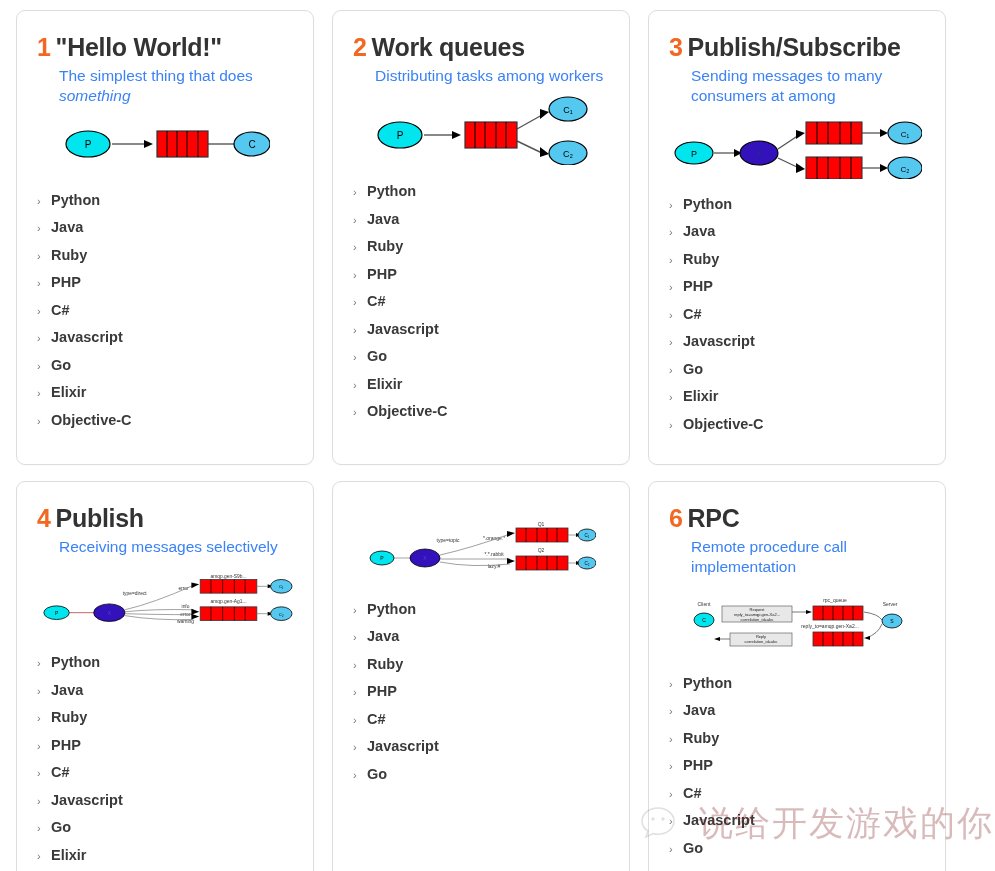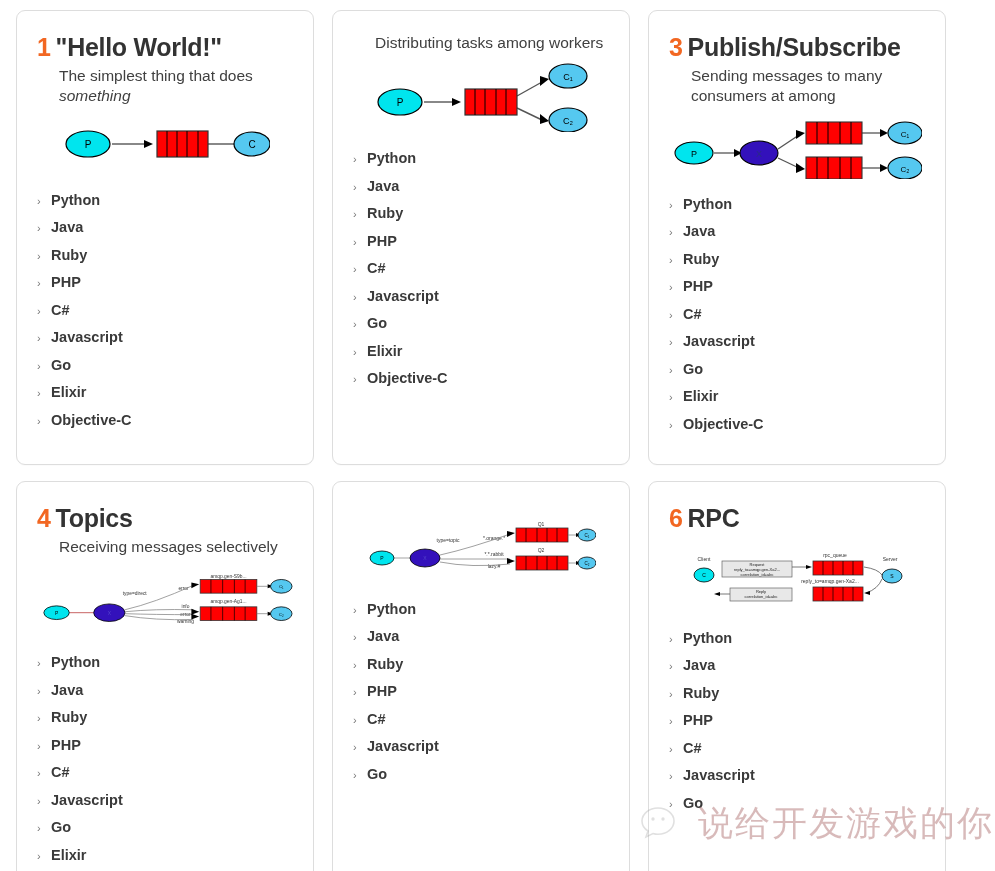--- a/index.html
+++ b/index.html
@@ -41,21 +41,21 @@
     margin: 0 0 4px 0;
     white-space: nowrap;
   }
   .card-num {
     color: #f26722;
     font-weight: bold;
     margin-right: 5px;
   }
   .card-sub {
     font-size: 15.5px;
-    color: #404040;
+    color: #3b82f6;
     line-height: 1.32;
     margin: 0 0 6px 22px;
     max-width: 232px;
   }
   .card-sub em { font-style: italic; }
   .diagram-wrap {
     margin: 6px 0 12px 0;
     height: 62px;
     display: flex;
     align-items: center;
@@ -168,20 +168,23 @@
           <span>Elixir</span>
         </li>
       <li>
           <span class="bullet">›</span>
           <span>Objective-C</span>
         </li>
     </ul>
   </div>
 
   <div class="card">
+    <div class="card-head">
+      <span class="card-num">2</span><span>Work queues</span>
+    </div>
     <div class="card-sub">Distributing tasks among workers</div>
     <div class="diagram-wrap tall">
       <svg width="215" height="72" viewBox="0 0 215 72">
         <line x1="50" y1="42" x2="78" y2="42" stroke="#555" stroke-width="1.4"></line>
         <polygon points="78,38 87,42 78,46" fill="#000"></polygon>
         <line x1="143" y1="36" x2="168" y2="22" stroke="#555" stroke-width="1.4"></line>
         <polygon points="166,16 175,19 166,26" fill="#000"></polygon>
         <line x1="143" y1="48" x2="168" y2="60" stroke="#555" stroke-width="1.4"></line>
         <polygon points="166,54 175,61 166,64" fill="#000"></polygon>
         <ellipse cx="26" cy="42" rx="22" ry="13" fill="#00e5ee" stroke="#000" stroke-width="1.2"></ellipse>
@@ -309,21 +312,21 @@
         </li>
       <li>
           <span class="bullet">›</span>
           <span>Objective-C</span>
         </li>
     </ul>
   </div>
 
   <div class="card">
     <div class="card-head">
-      <span class="card-num">4</span><span>Topics</span>
+      <span class="card-num">4</span><span>Publish</span>
     </div>
     <div class="card-sub" style="max-width:258px">Receiving messages selectively</div>
     <div class="diagram-wrap tall">
       <svg width="262" height="70" viewBox="0 0 262 70">
         <text x="100" y="30" font-size="5" text-anchor="middle" fill="#333" font-family="Liberation Sans, sans-serif">type=direct</text>
         <text x="150" y="25" font-size="5" text-anchor="middle" fill="#333" font-family="Liberation Sans, sans-serif">error</text>
         <text x="152" y="43" font-size="5" text-anchor="middle" fill="#333" font-family="Liberation Sans, sans-serif">info</text>
         <text x="152" y="51" font-size="5" text-anchor="middle" fill="#333" font-family="Liberation Sans, sans-serif">error</text>
         <text x="152" y="59" font-size="5" text-anchor="middle" fill="#333" font-family="Liberation Sans, sans-serif">warning</text>
         <text x="196" y="12" font-size="5" text-anchor="middle" fill="#333" font-family="Liberation Sans, sans-serif">amqp.gen-S9b...</text>
@@ -467,20 +470,21 @@
           <span>Go</span>
         </li>
 
     </ul>
   </div>
 
   <div class="card">
     <div class="card-head">
       <span class="card-num">6</span><span>RPC</span>
     </div>
+    <div class="card-sub">Remote procedure call implementation</div>
     <div class="diagram-wrap tall">
       <svg width="235" height="66" viewBox="0 0 235 66">
         <text x="24" y="18" font-size="5" text-anchor="middle" fill="#333" font-family="Liberation Sans, sans-serif">Client</text>
         <text x="210" y="18" font-size="5" text-anchor="middle" fill="#333" font-family="Liberation Sans, sans-serif">Server</text>
         <text x="155" y="14" font-size="5" text-anchor="middle" fill="#333" font-family="Liberation Sans, sans-serif">rpc_queue</text>
         <text x="150" y="40" font-size="5" text-anchor="middle" fill="#333" font-family="Liberation Sans, sans-serif">reply_to=amqp.gen-Xa2...</text>
         <rect x="42" y="18" width="70" height="16" fill="#e8e8e8" stroke="#666" stroke-width="0.7"></rect>
         <text x="77" y="23" font-size="4" text-anchor="middle" fill="#222" font-family="Liberation Sans, sans-serif">Request</text>
         <text x="77" y="28" font-size="4" text-anchor="middle" fill="#222" font-family="Liberation Sans, sans-serif">reply_to=amqp.gen-Xa2...</text>
         <text x="77" y="33" font-size="4" text-anchor="middle" fill="#222" font-family="Liberation Sans, sans-serif">correlation_id=abc</text>

